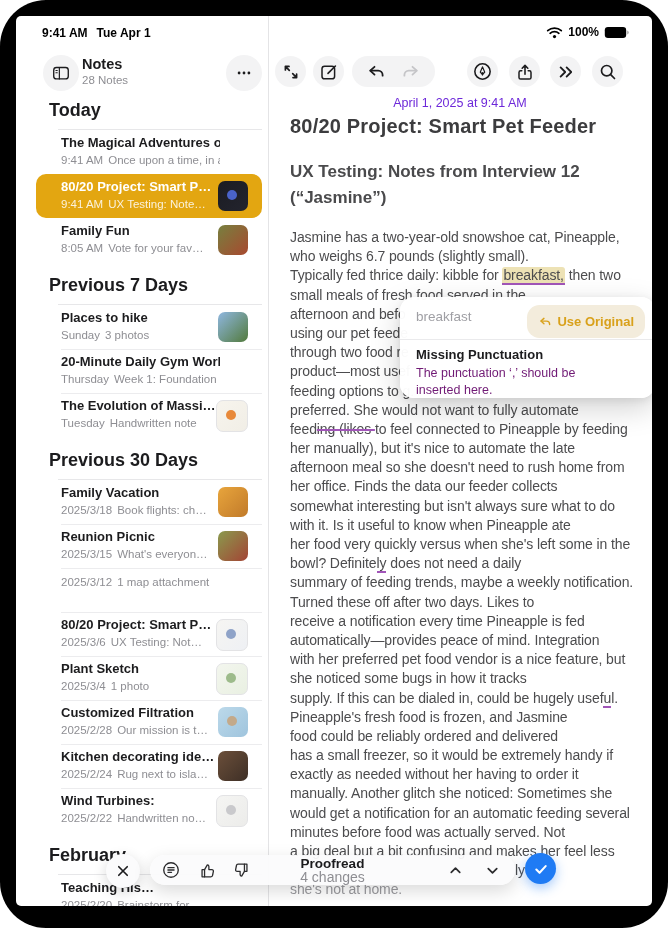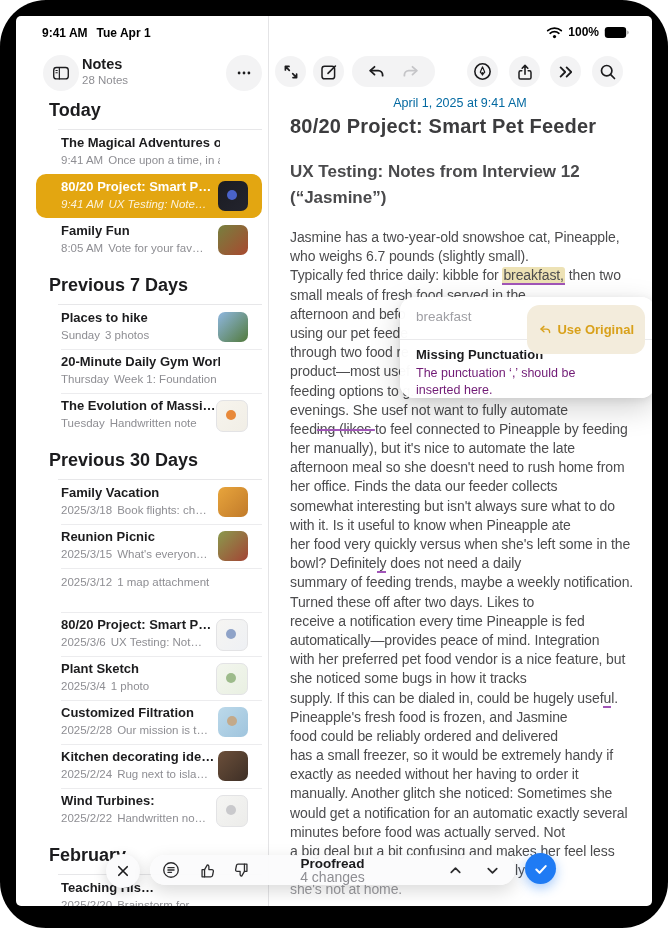--- a/index.html
+++ b/index.html
@@ -36,52 +36,52 @@
   .srow{position:relative;height:44px;box-sizing:border-box;padding:5px 42px 0 25px;border-radius:10px;}
   .srow.sep::before{content:"";position:absolute;left:25px;right:0;top:0;height:1px;background:#ECECEE;}
   .stitle{font-size:13px;line-height:16px;font-weight:700;color:#1C1C1E;white-space:nowrap;overflow:hidden;}
   .ssub{margin-top:1.5px;font-size:11.5px;line-height:14px;color:#8E8E93;white-space:nowrap;overflow:hidden;}
   .ssub .smeta{margin-right:5px;}
   .sthumb{position:absolute;right:14px;top:7px;width:30px;height:30px;border-radius:7px;overflow:hidden;}
   .sthumb.framed{border:1px solid #E3E3E5;}
   .sdot{position:absolute;left:9px;top:9px;width:10px;height:10px;border-radius:50%;}
   .srow.sel{background:#E3A611;}
   .srow.sel .stitle{color:#fff;}
-  .srow.sel .ssub{color:rgba(255,255,255,0.85);font-style:italic;}
+  .srow.sel .ssub{color:rgba(255,255,255,0.85);}
 
   
   .tbtn{position:absolute;width:31px;height:31px;border-radius:50%;background:#F3F3F4;color:#1C1C1E;
         display:flex;align-items:center;justify-content:center;top:40px;}
   .tbtn svg{display:block;}
   .ur-pill{position:absolute;left:336px;top:40px;width:83px;height:31px;border-radius:15.5px;background:#F3F3F4;}
   .ur-pill .half{position:absolute;top:5.5px;width:20px;height:20px;}
   .ur-undo{left:14px;color:#1C1C1E;}
   .ur-redo{right:14px;color:#C5C5C8;}
 
   
   .date-line{position:absolute;left:252px;top:80px;width:384px;text-align:center;
-             font-size:12.5px;color:#0369a1;}
+             font-size:12.5px;color:#6d28d9;}
   .n-title{position:absolute;left:274px;top:99px;font-size:20px;font-weight:700;color:#3C3C3E;letter-spacing:0.2px;}
   .n-heading{position:absolute;left:274px;top:143px;width:340px;font-size:17px;line-height:25.5px;
              font-weight:700;color:#4A4A4C;}
   .n-body{position:absolute;left:274px;top:212px;width:352px;color:#4C4C4E;font-size:14px;letter-spacing:-0.1px;}
   .bline{height:19.2px;line-height:19.2px;white-space:nowrap;}
   .bline.dim{color:#9A9A9E;}
   .m-hl{background:#EDE2B5;border-bottom:2px solid #A155B8;border-radius:3px 3px 0 0;padding:0 1px;}
   .m-strike{text-decoration:line-through;text-decoration-color:#A155B8;text-decoration-thickness:2px;}
   .m-ul{border-bottom:2px solid #A155B8;}
   .frag{display:inline-block;}
 
   
   .popover{position:absolute;left:384px;top:281px;width:255px;height:101px;background:rgba(255,255,255,0.97);
            border-radius:14px;box-shadow:0 10px 30px rgba(0,0,0,0.18),0 2px 8px rgba(0,0,0,0.08);z-index:40;}
   .pop-row{position:relative;height:42px;border-bottom:1px solid #EAEAEC;}
   .pop-word{position:absolute;left:16px;top:12px;font-size:13.5px;color:#9F9FA4;}
   .pop-action{position:absolute;right:10px;top:8px;height:25px;border-radius:12.5px;background:#F3ECDC;
-              display:flex;align-items:center;gap:5px;padding:12px 11px;color:#D9A11B;font-size:13px;font-weight:600;}
+              display:flex;align-items:center;gap:5px;padding:4px 11px;color:#D9A11B;font-size:13px;font-weight:600;}
   .pop-body{padding:7px 16px 0 16px;}
   .pop-title{font-size:13px;font-weight:700;color:#1C1C1E;}
   .pop-desc{margin-top:3px;width:200px;font-size:12.5px;line-height:16.5px;color:#701a75;}
 
   
   .pf-close{position:absolute;left:90px;top:838px;width:34px;height:34px;border-radius:50%;background:#FBFBFC;
             box-shadow:0 4px 14px rgba(0,0,0,0.16);display:flex;align-items:center;justify-content:center;
             color:#1C1C1E;z-index:50;}
   .pf-bar{position:absolute;left:134px;top:839px;width:365px;height:30px;border-radius:15px;
           background:rgba(251,251,252,0.94);box-shadow:0 6px 18px rgba(0,0,0,0.15);z-index:50;}
@@ -291,42 +291,42 @@
     <div class="n-body">
         <div class="bline">Jasmine has a two-year-old snowshoe cat, Pineapple,</div>
         <div class="bline">who weighs 6.7 pounds (slightly small).</div>
         <div class="bline">Typically fed thrice daily: kibble for <span class="m-hl">breakfast,</span> then two</div>
         <div class="bline">small meals of fresh food served in the</div>
         <div class="bline">afternoon and befo</div>
         <div class="bline">using our pet feede</div>
         <div class="bline">through two food re</div>
         <div class="bline">product—most usef</div>
         <div class="bline">feeding options to g.</div>
-        <div class="bline">evenings. She usef not want to fully automate</div>
+        <div class="bline">preferred. She would not want to fully automate</div>
         <div class="bline">feed<span class="m-strike">ing (likes </span>to feel connected to Pineapple by feeding</div>
         <div class="bline">her manually), but it's nice to automate the late</div>
         <div class="bline">afternoon meal so she doesn't need to rush home from</div>
         <div class="bline">her office. Finds the data our feeder collects</div>
         <div class="bline">somewhat interesting but isn't always sure what to do</div>
         <div class="bline">with it. Is it useful to know when Pineapple ate</div>
         <div class="bline">her food very quickly versus when she's left some in the</div>
         <div class="bline">bowl? Definite<span class="m-ul">ly</span> does not need a daily</div>
         <div class="bline">summary of feeding trends, maybe a weekly notification.</div>
         <div class="bline">Turned these off after two days. Likes to</div>
         <div class="bline">receive a notification every time Pineapple is fed</div>
         <div class="bline">automatically—provides peace of mind. Integration</div>
         <div class="bline">with her preferred pet food vendor is a nice feature, but</div>
         <div class="bline">she noticed some bugs in how it tracks</div>
         <div class="bline">supply. If this can be dialed in, could be hugely usef<span class="m-ul">u</span>l.</div>
         <div class="bline">Pineapple's fresh food is frozen, and Jasmine</div>
         <div class="bline">food could be reliably ordered and delivered</div>
         <div class="bline">has a small freezer, so it would be extremely handy if</div>
         <div class="bline">exactly as needed without her having to order it</div>
         <div class="bline">manually. Another glitch she noticed: Sometimes she</div>
-        <div class="bline">would get a notification for an automatic exactly several</div>
+        <div class="bline">would get a notification for an automatic feeding several</div>
         <div class="bline">minutes before food was actually served. Not</div>
         <div class="bline">a big deal but a bit confusing and makes her feel less</div>
         <div class="bline"><span class="frag" style="margin-left: 225px;">ly</span></div>
         <div class="bline dim">she's not at home.</div>
       </div>
 
     <div class="popover">
       <div class="pop-row">
         <span class="pop-word">breakfast</span>
         <span class="pop-action">

